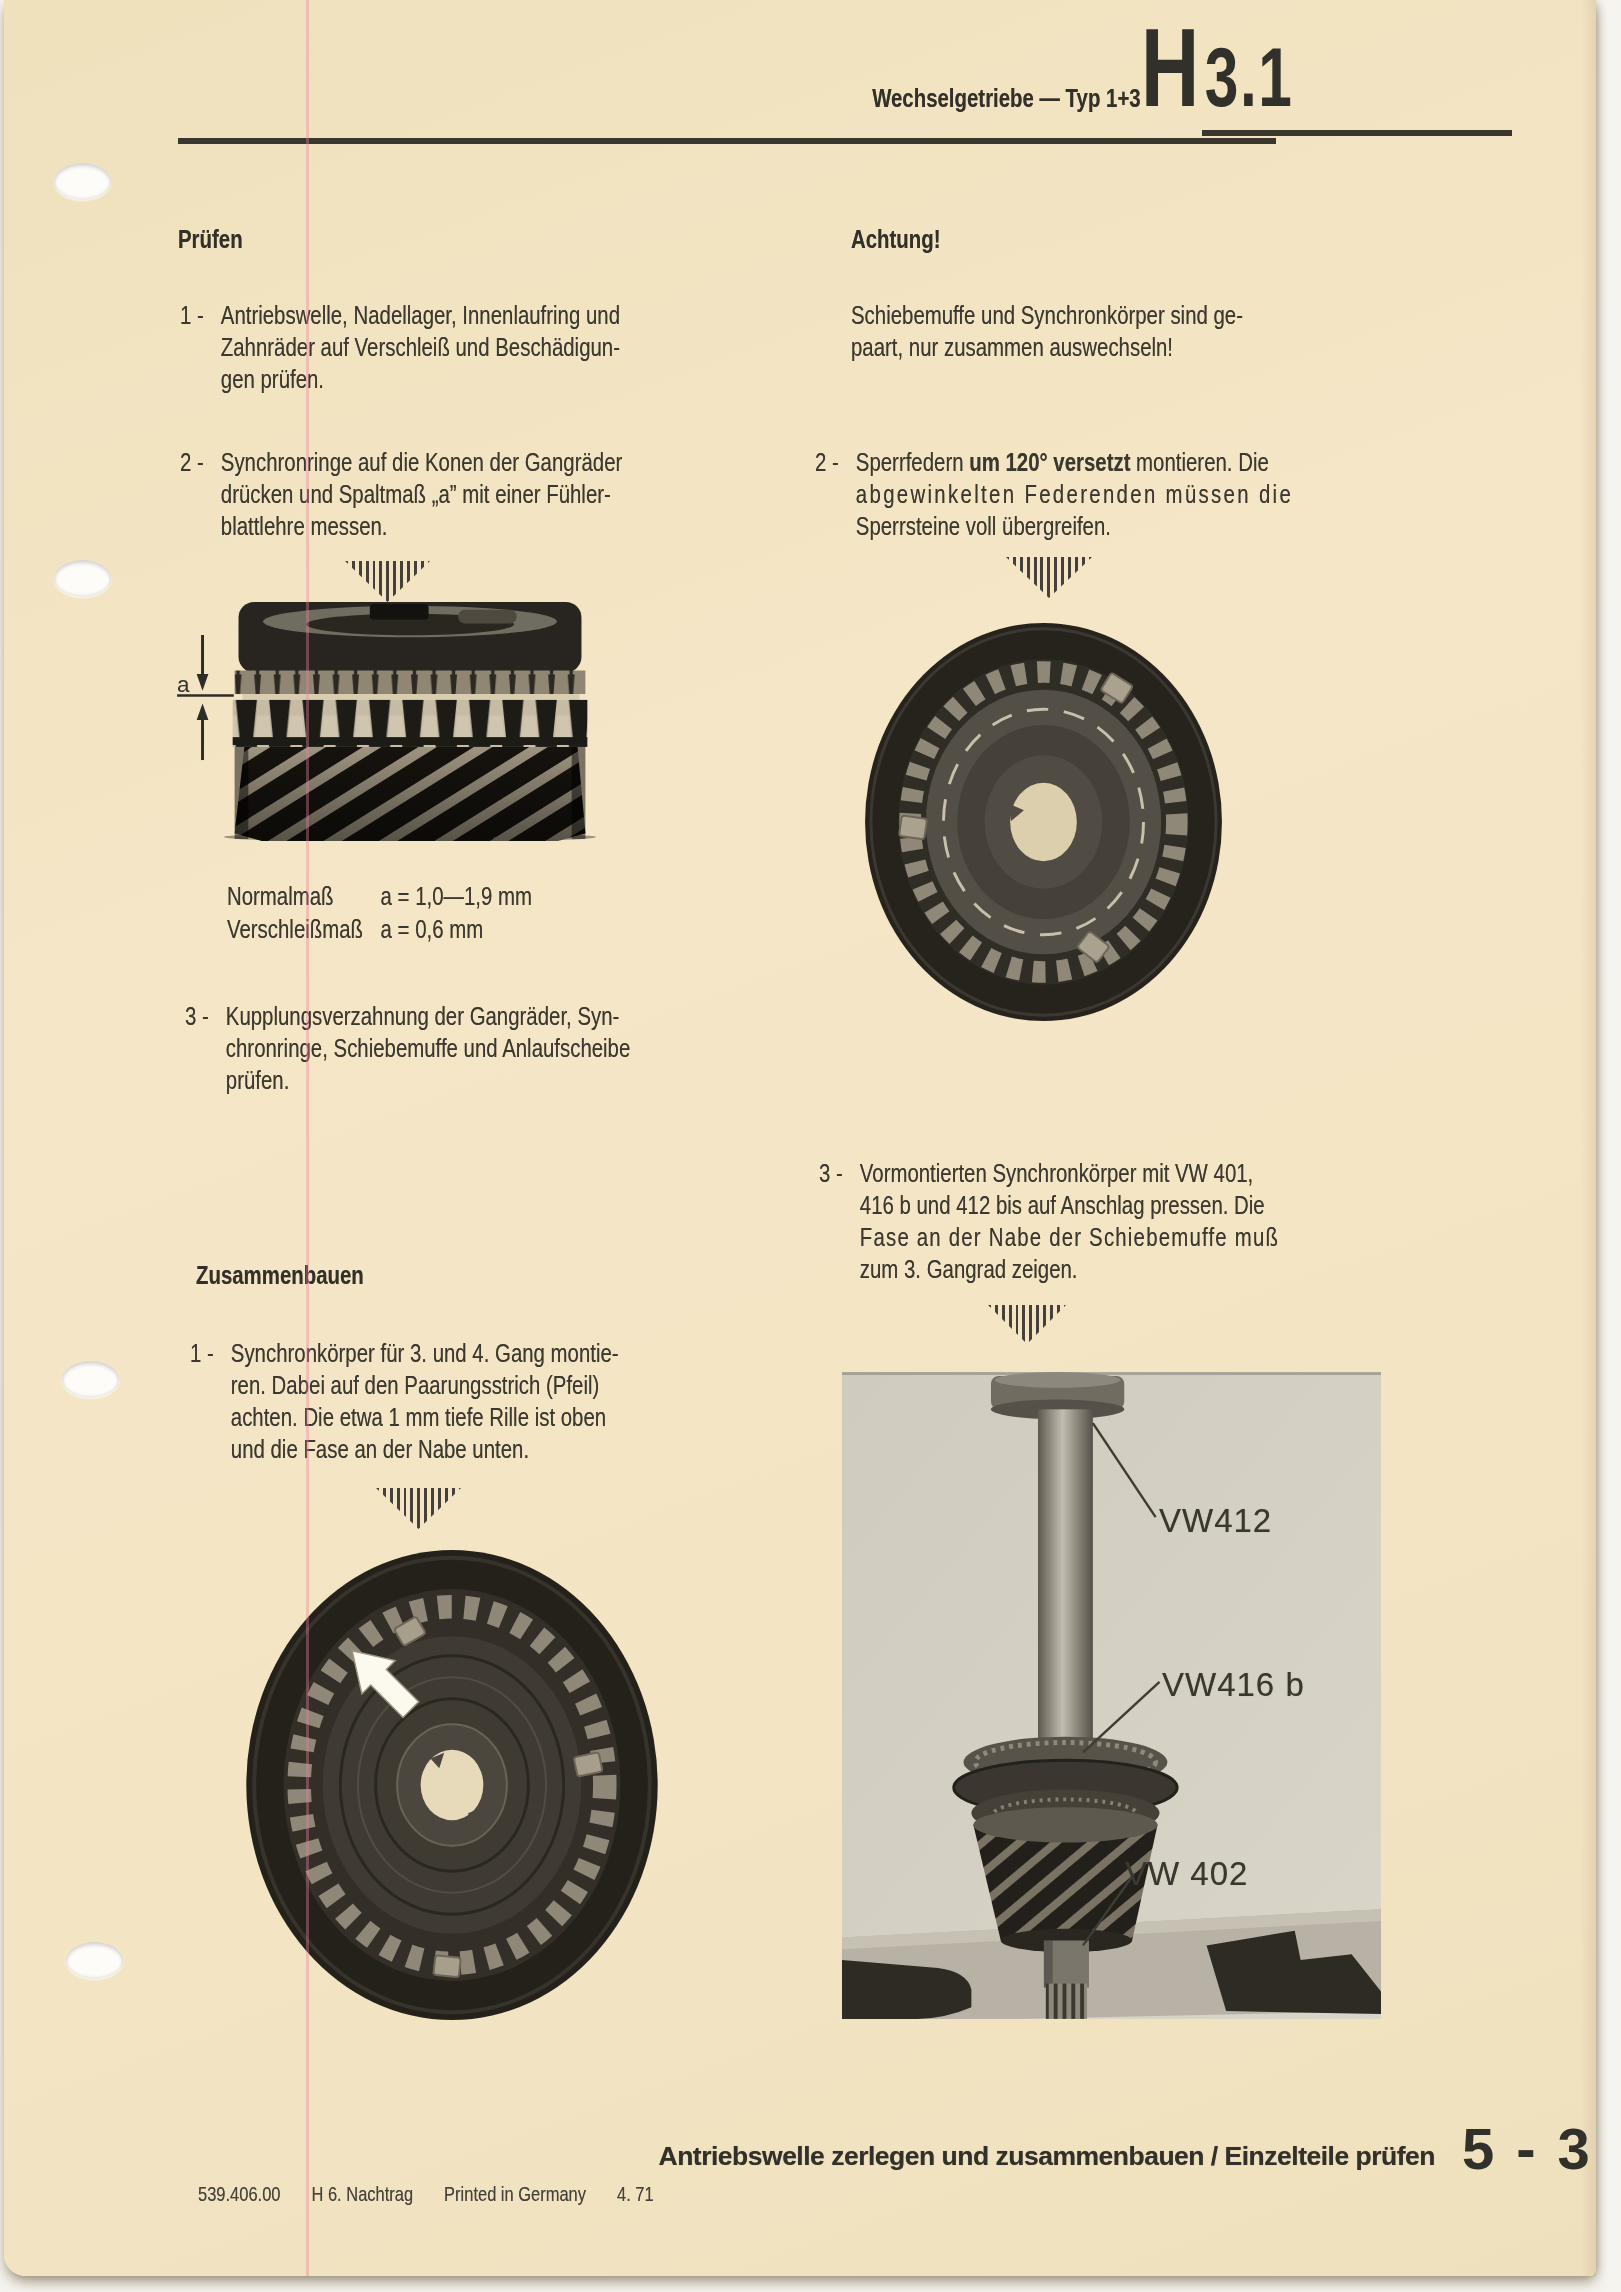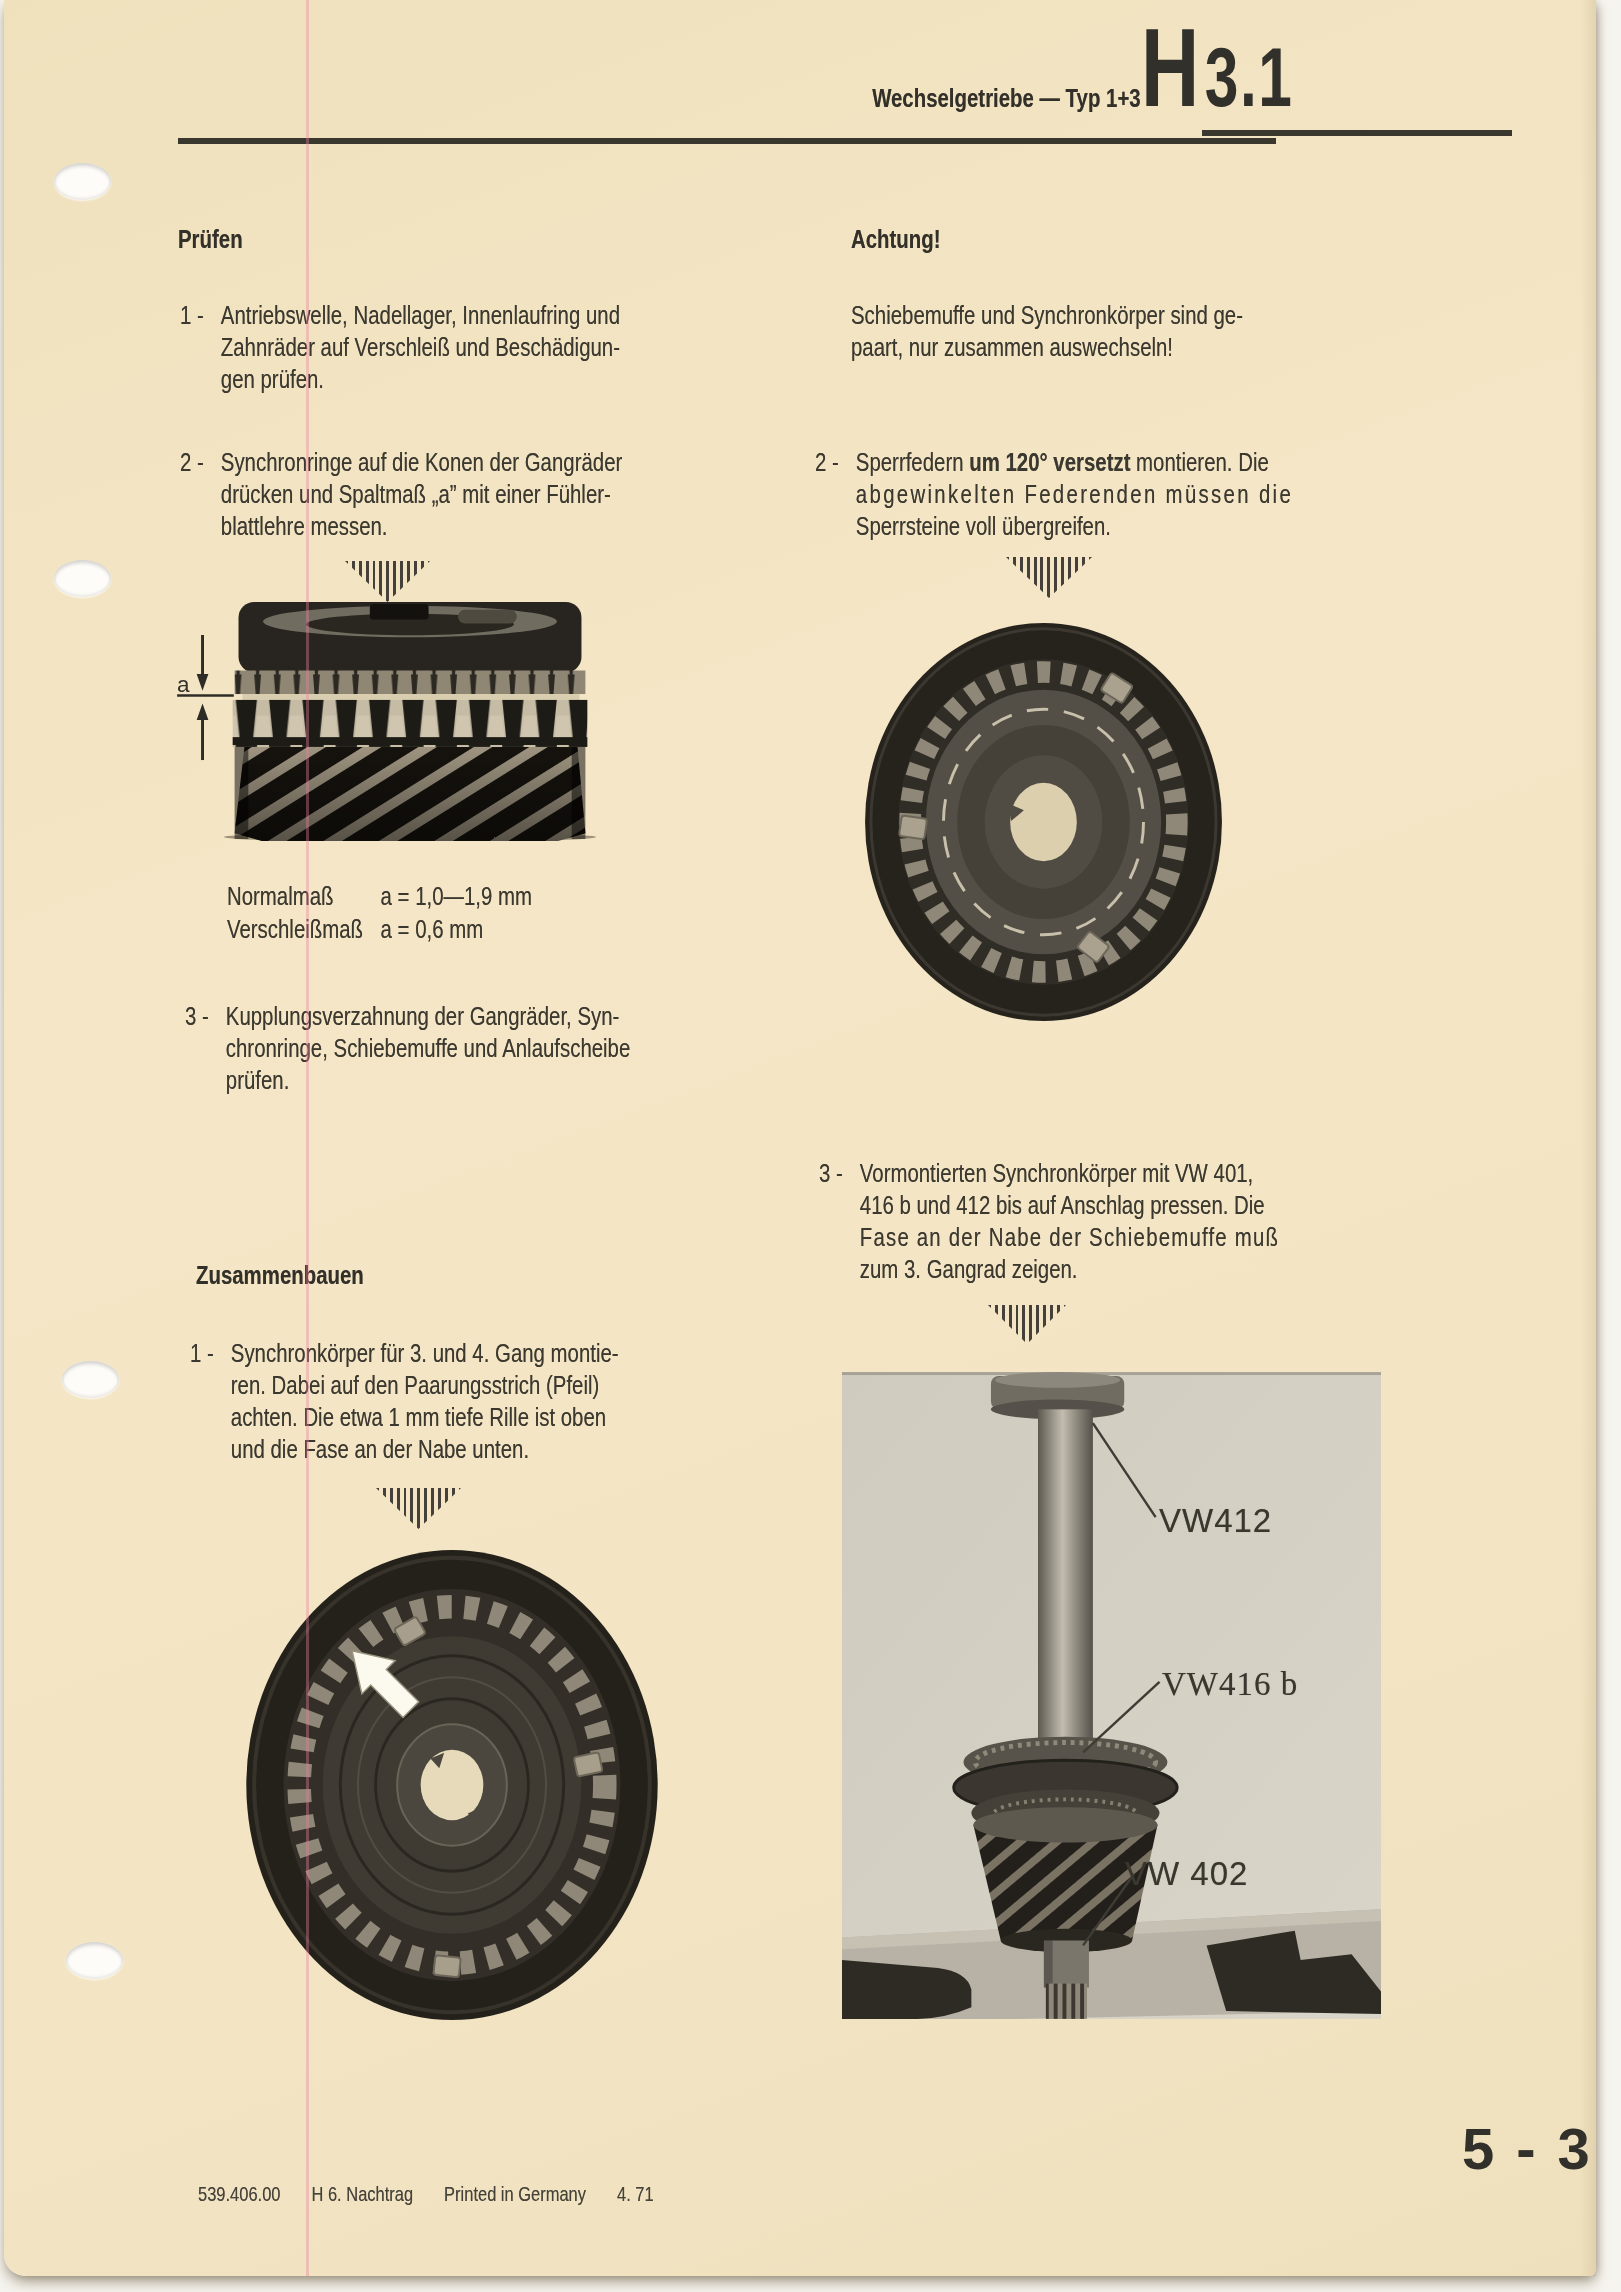--- a/index.html
+++ b/index.html
@@ -275,23 +275,24 @@
       <rect x="206" y="580" width="46" height="48" fill="#7b766c"></rect>
       <rect x="206" y="580" width="9" height="48" fill="rgba(0,0,0,.25)"></rect>
       <rect x="208" y="624" width="42" height="36" fill="url(#p4spl)"></rect>
       <g stroke="#3f3c35" stroke-width="2.5">
         <line x1="320" y1="148" x2="256" y2="52"></line>
         <line x1="324" y1="316" x2="246" y2="388"></line>
         <line x1="298" y1="512" x2="246" y2="585"></line>
       </g>
     </svg>
     <div class="plabel" style="left:1155px;top:1502px;">VW412</div>
-    <div class="plabel" style="left:1158px;top:1666px;font-family:Liberation Serif, serif;">VW416 b</div>
+    <div class="plabel" style="left:1158px;top:1666px;">VW416 b</div>
     <div class="plabel" style="left:1121px;top:1855px;">VW 402</div>
 
+    <div class="f-title">Antriebswelle zerlegen und zusammenbauen / Einzelteile prüfen</div>
     <div class="f-num">5 - 3</div>
     <div class="imprint">
       <span>539.406.00</span>
       <span>H 6. Nachtrag</span>
       <span>Printed in Germany</span>
       <span>4. 71</span>
     </div>
 
     <div class="pinkline"></div>
   </div>

